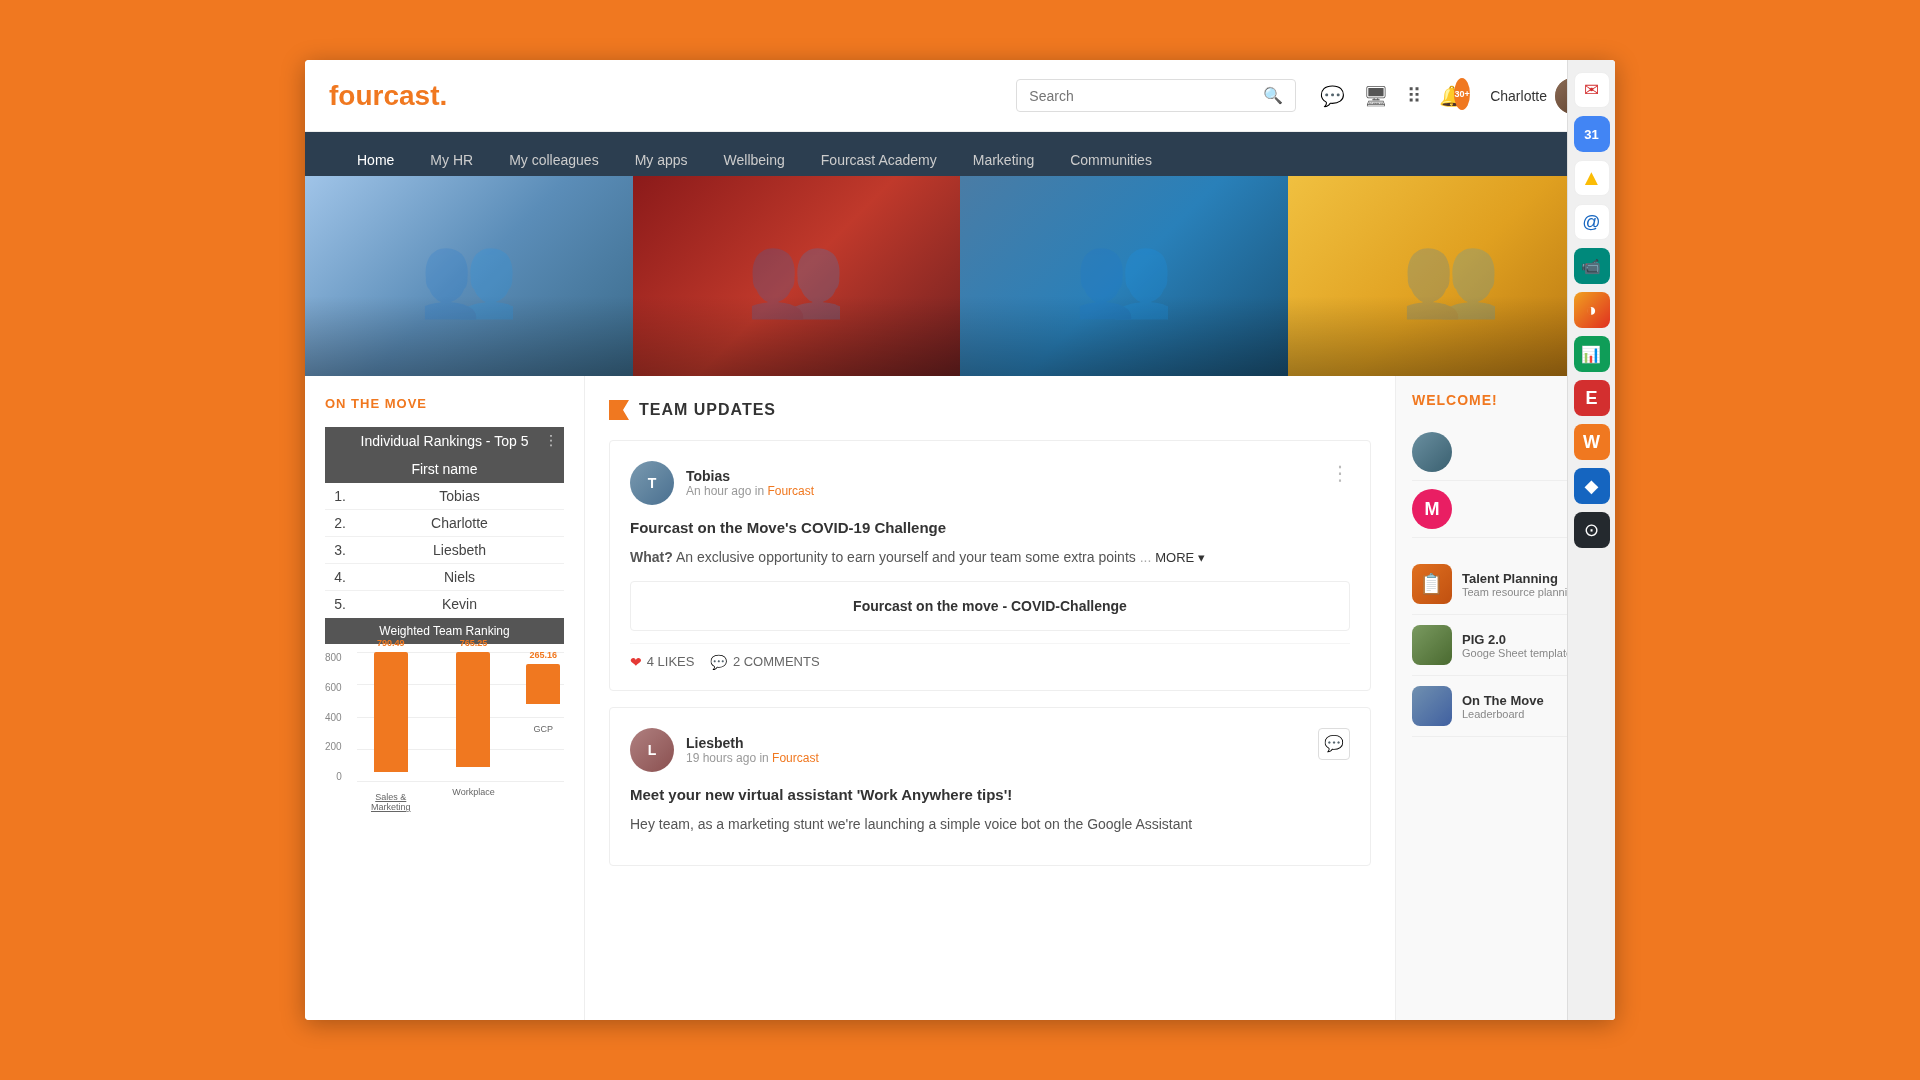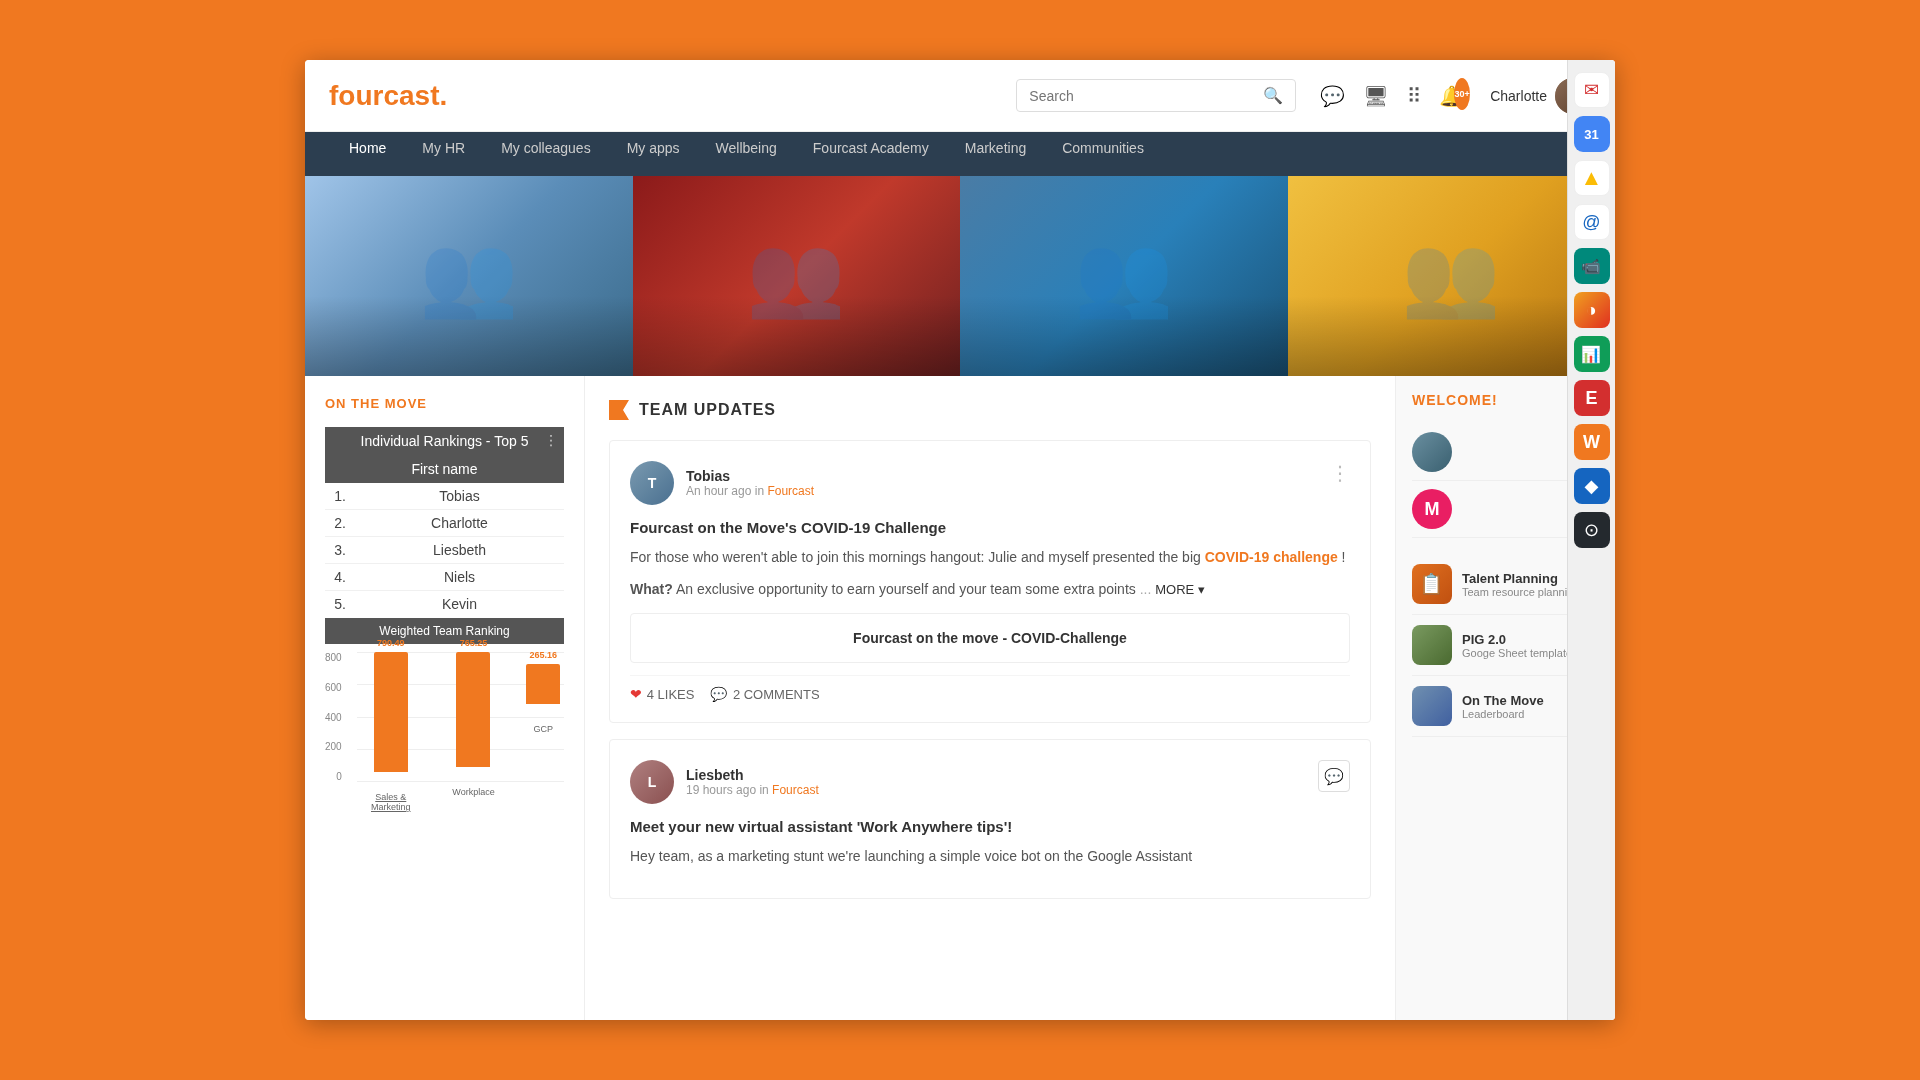--- a/index.html
+++ b/index.html
@@ -99,22 +99,22 @@
       width: 36px;
       height: 36px;
       border-radius: 50%;
       background: linear-gradient(135deg, #8B6B55, #5a3d2b);
     }
     
     .nav-bar {
       background: #2c3e50;
       height: 44px;
       display: flex;
-      align-items: flex-start;
-      padding: 0 28px;
+      align-items: flex-end;
+      padding: 0 36px;
       gap: 4px;
     }
     .nav-item {
       color: #ccc;
       font-size: 14px;
       padding: 8px 16px;
       cursor: pointer;
       border-radius: 3px;
       white-space: nowrap;
     }
@@ -574,25 +574,20 @@
               <div class="post-time">
                 <span>An hour ago in</span>
                 <a href="#">Fourcast</a>
               </div>
             </div>
           </div>
           <span class="three-dots">⋮</span>
         </div>
         <div class="post-title">Fourcast on the Move's COVID-19 Challenge</div>
         <div class="post-body">
-          <span>For those who weren't able to join this mornings hangout: Julie and myself presented the big</span>
-          <span class="highlight">COVID-19 challenge</span>
-          <span>!</span>
-        </div>
-        <div class="post-body">
           <strong>What?</strong>
           <span> An exclusive opportunity to earn yourself and your team some extra points</span>
           <span style="color:#aaa;">...</span>
           <span class="more-btn">MORE ▾</span>
         </div>
         <div class="post-link-preview">
           <span>Fourcast on the move - COVID-Challenge</span>
         </div>
         <div class="post-footer">
           <div class="like-count">

